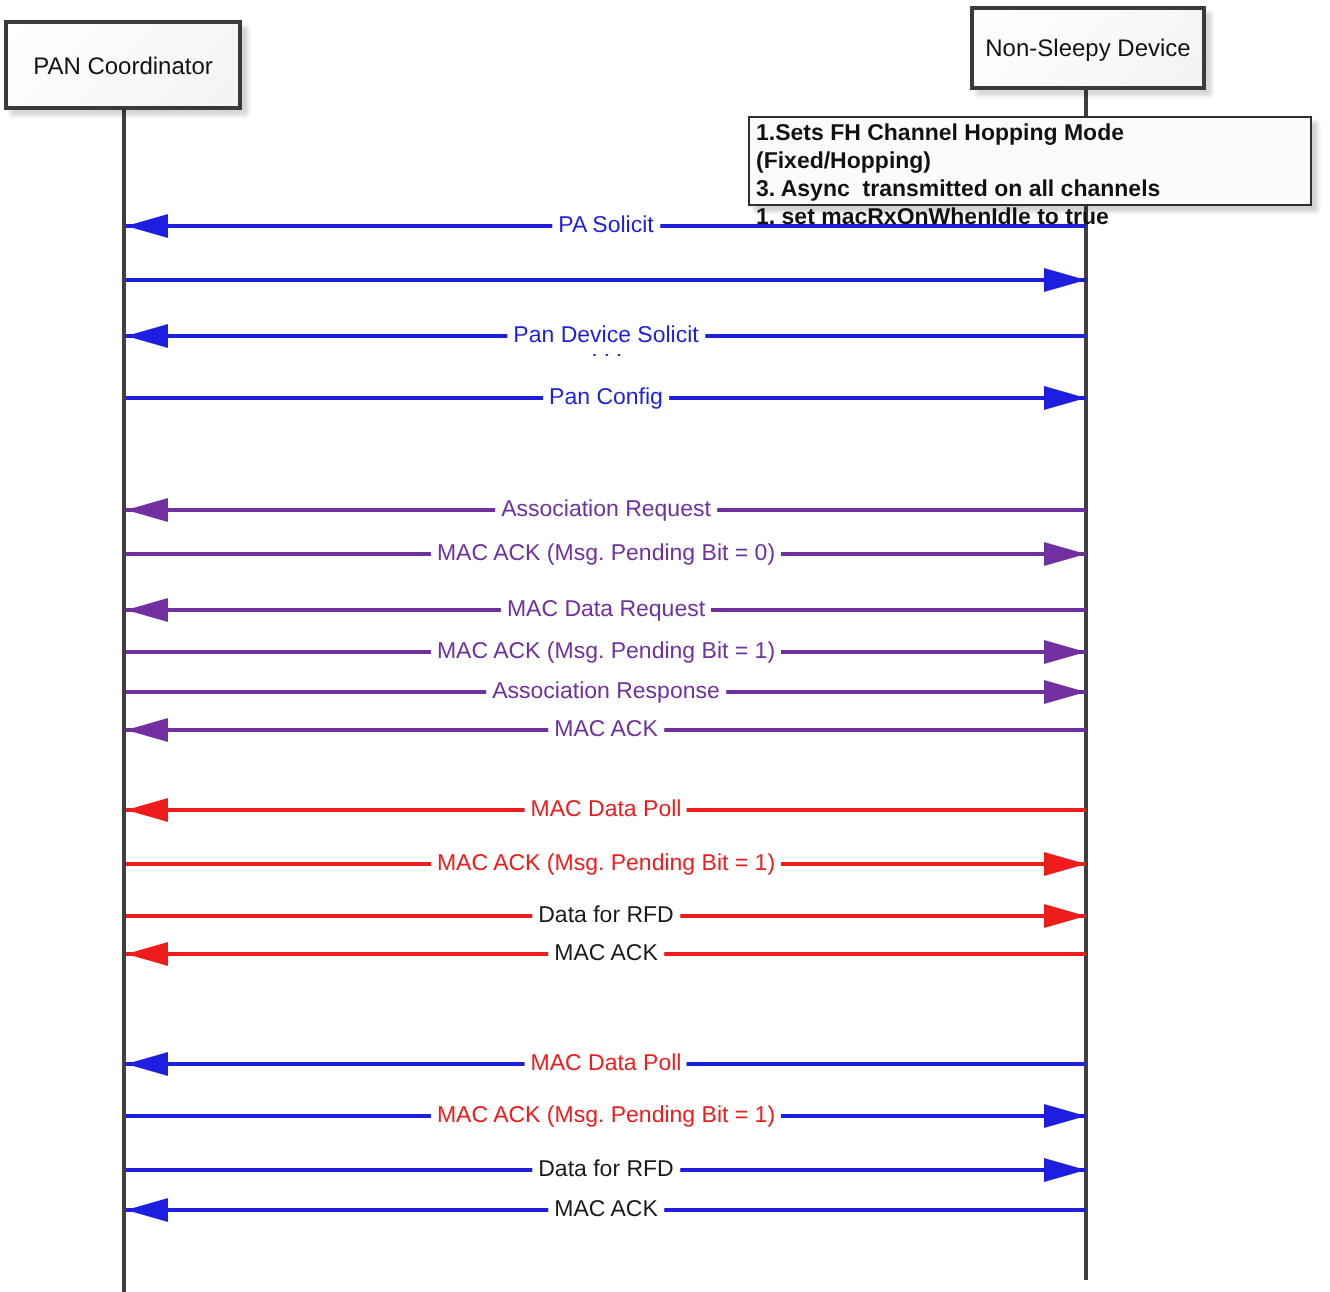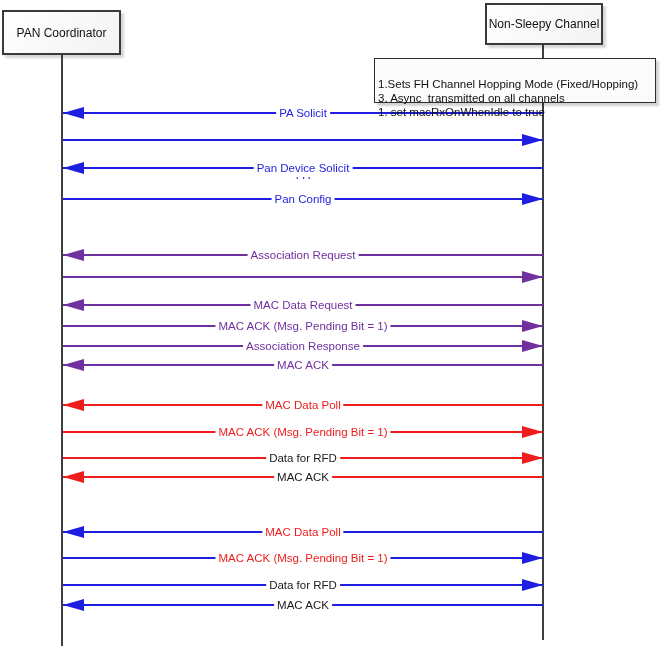--- a/index.html
+++ b/index.html
@@ -16,21 +16,21 @@
 
   
   .lifeline{position:absolute;width:2px;background:#3f3f3f;z-index:1;}
   .lifeline-left{left:61px;top:55px;height:591px;}
   .lifeline-right{left:542px;top:44px;height:596px;}
 
   
   .note{position:absolute;left:374px;top:58px;width:282px;height:45px;
         background:#fbfbfb;border:1px solid #2f2f2f;box-sizing:border-box;
         box-shadow:3px 3px 2px rgba(0,0,0,0.18);
-        padding:18px 3px;z-index:5;}
+        padding:1px 3px;z-index:5;font-weight:bold;}
   .note-line{font-size:11.5px;line-height:14px;color:#111111;white-space:pre-wrap;}
 
   
   .messages-layer{position:absolute;left:0;top:0;width:665px;height:646px;z-index:2;}
   .message{position:absolute;left:63px;width:480px;height:18px;}
   .message .line{position:absolute;left:0;right:0;top:8px;height:2px;}
   .message .arrowhead{position:absolute;top:3px;width:0;height:0;
         border-top:6px solid transparent;border-bottom:6px solid transparent;}
   .message.left  .arrowhead{left:0;}
   .message.right .arrowhead{right:0;}
@@ -43,21 +43,21 @@
 
 <div class="canvas">
 
   <div class="lifeline lifeline-left"></div>
   <div class="lifeline lifeline-right"></div>
 
   <div class="actor actor-pan">
     <span class="actor-label">PAN Coordinator</span>
   </div>
   <div class="actor actor-device">
-    <span class="actor-label">Non-Sleepy Channel</span>
+    <span class="actor-label">Non-Sleepy Device</span>
   </div>
 
   <div class="note">
     <div class="note-line">1.Sets FH Channel Hopping Mode (Fixed/Hopping)</div>
     <div class="note-line">3. Async  transmitted on all channels</div>
     <div class="note-line">1. set macRxOnWhenIdle to true</div>
   </div>
 
   <div class="messages-layer">
       <div class="message left" style="top: 104px;">
@@ -81,20 +81,21 @@
         <span class="label" style="color: rgb(30, 30, 224); text-align: right;">Pan Config</span>
       </div>
       <div class="message left" style="top: 246px;">
         <div class="line" style="background: rgb(112, 48, 160);"></div>
         <div class="arrowhead" style="border-right: 21px solid rgb(112, 48, 160);"></div>
         <span class="label" style="color: rgb(112, 48, 160);">Association Request</span>
       </div>
       <div class="message right" style="top: 268px;">
         <div class="line" style="background: rgb(112, 48, 160);"></div>
         <div class="arrowhead" style="border-left: 21px solid rgb(112, 48, 160);"></div>
+        <span class="label" style="color: rgb(112, 48, 160);">MAC ACK (Msg. Pending Bit = 0)</span>
       </div>
       <div class="message left" style="top: 296px;">
         <div class="line" style="background: rgb(112, 48, 160);"></div>
         <div class="arrowhead" style="border-right: 21px solid rgb(112, 48, 160);"></div>
         <span class="label" style="color: rgb(112, 48, 160);">MAC Data Request</span>
       </div>
       <div class="message right" style="top: 317px;">
         <div class="line" style="background: rgb(112, 48, 160);"></div>
         <div class="arrowhead" style="border-left: 21px solid rgb(112, 48, 160);"></div>
         <span class="label" style="color: rgb(112, 48, 160);">MAC ACK (Msg. Pending Bit = 1)</span>

